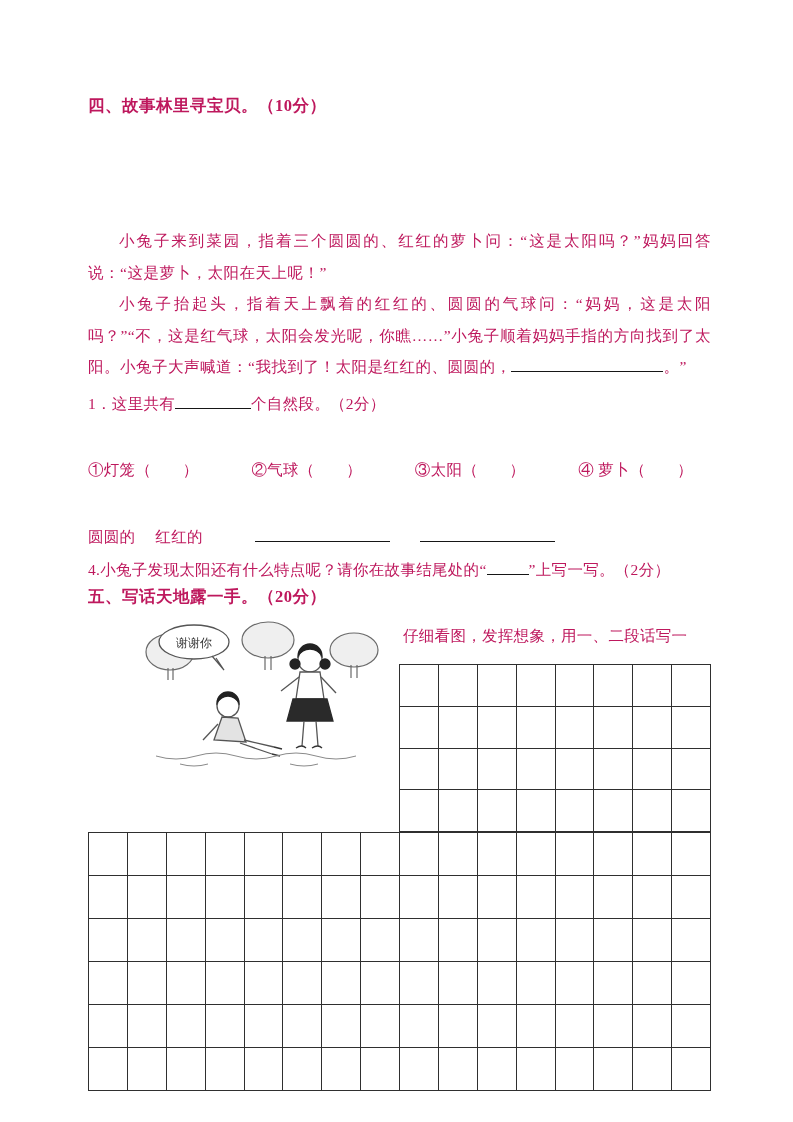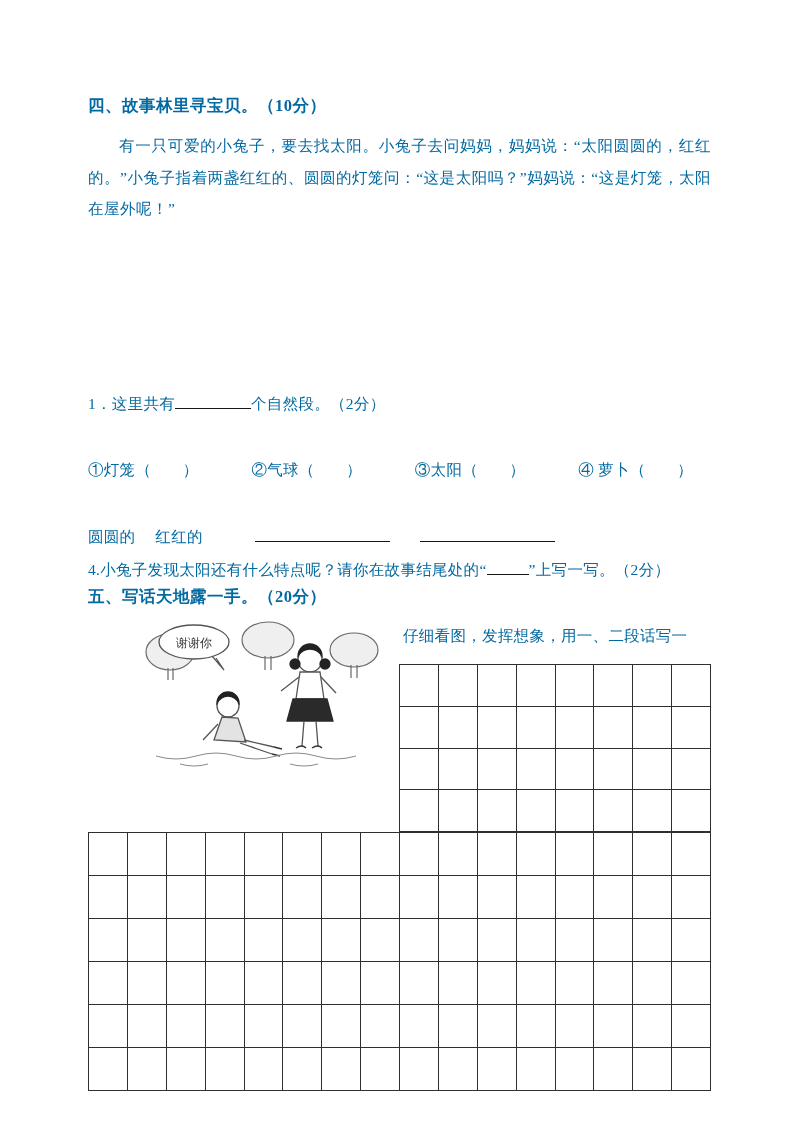--- a/index.html
+++ b/index.html
@@ -2,21 +2,21 @@
 <html><head>
 <meta charset="utf-8">
 <style>
   * { margin:0; padding:0; box-sizing:border-box; }
   html,body { background:#ffffff; }
   .page {
     position:relative;
     width:793px; height:1122px;
     background:#ffffff;
     font-family:"Liberation Serif","DejaVu Serif",serif;
-    color:#0369a1;
+    color:#be185d;
     overflow:hidden;
   }
   .abs { position:absolute; }
   .sec-title { font-size:16.5px; font-weight:bold; letter-spacing:0.5px; }
   .story {
     font-size:15.5px;
     line-height:31.5px;
     text-indent:2em;
     text-align:justify;
     letter-spacing:0.5px;
@@ -40,23 +40,24 @@
   }
   svg text { font-family:"Liberation Serif","DejaVu Serif",serif; }
 </style>
 </head>
 <body>
 
 <div class="page">
 
   <div class="abs sec-title" style="left:88px; top:95px;">四、故事林里寻宝贝。（10分）</div>
 
-  <p class="abs story" style="left:88px; top:130px; width:623px;">有一只可爱的小兔子，要去找太阳。小兔子去问妈妈，妈妈说：“太阳圆圆的，红红的。”小兔子指着两盏红红的、圆圆的灯笼问：“这是太阳吗？”妈妈说：“这是灯笼，太阳在屋外呢！”</p>
-
-
+
+  <p class="abs story" style="left:88px; top:225px; width:623px;">小兔子来到菜园，指着三个圆圆的、红红的萝卜问：“这是太阳吗？”妈妈回答说：“这是萝卜，太阳在天上呢！”</p>
+
+  <p class="abs story" style="left:88px; top:288px; width:623px;"><span>小兔子抬起头，指着天上飘着的红红的、圆圆的气球问：“妈妈，这是太阳吗？”“不，这是红气球，太阳会发光呢，你瞧……”小兔子顺着妈妈手指的方向找到了太阳。小兔子大声喊道：“我找到了！太阳是红红的、圆圆的，</span><span class="blank" style="width:152px;"></span><span>。”</span></p>
 
   <div class="abs qline" style="left:88px; top:392px;"><span>1．这里共有</span><span class="blank" style="width:76px;"></span><span>个自然段。（2分）</span></div>
 
 
   <div class="abs qline options" style="left:88px; top:458px; width:605px;gap:26px;">
     <span>①灯笼（　　）</span>
     <span>②气球（　　）</span>
     <span>③太阳（　　）</span>
     <span>④ 萝卜（　　）</span>
   </div>

